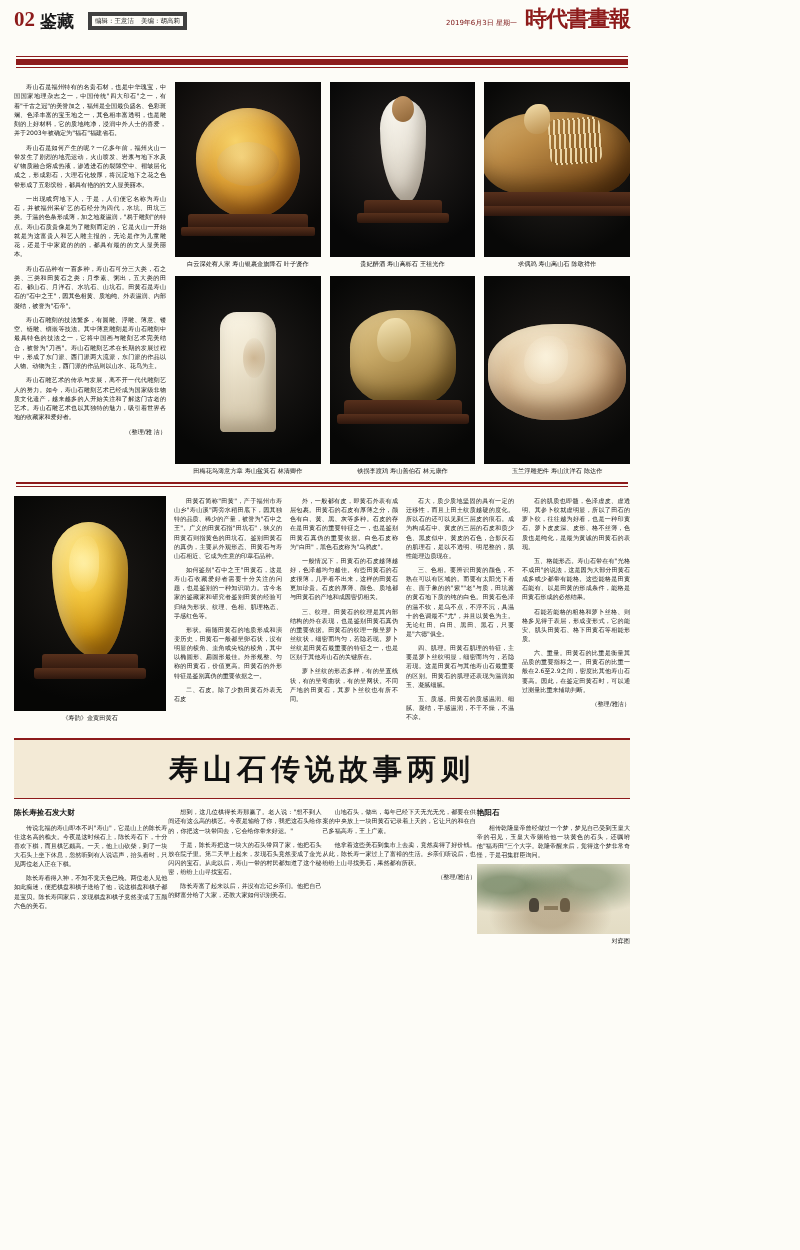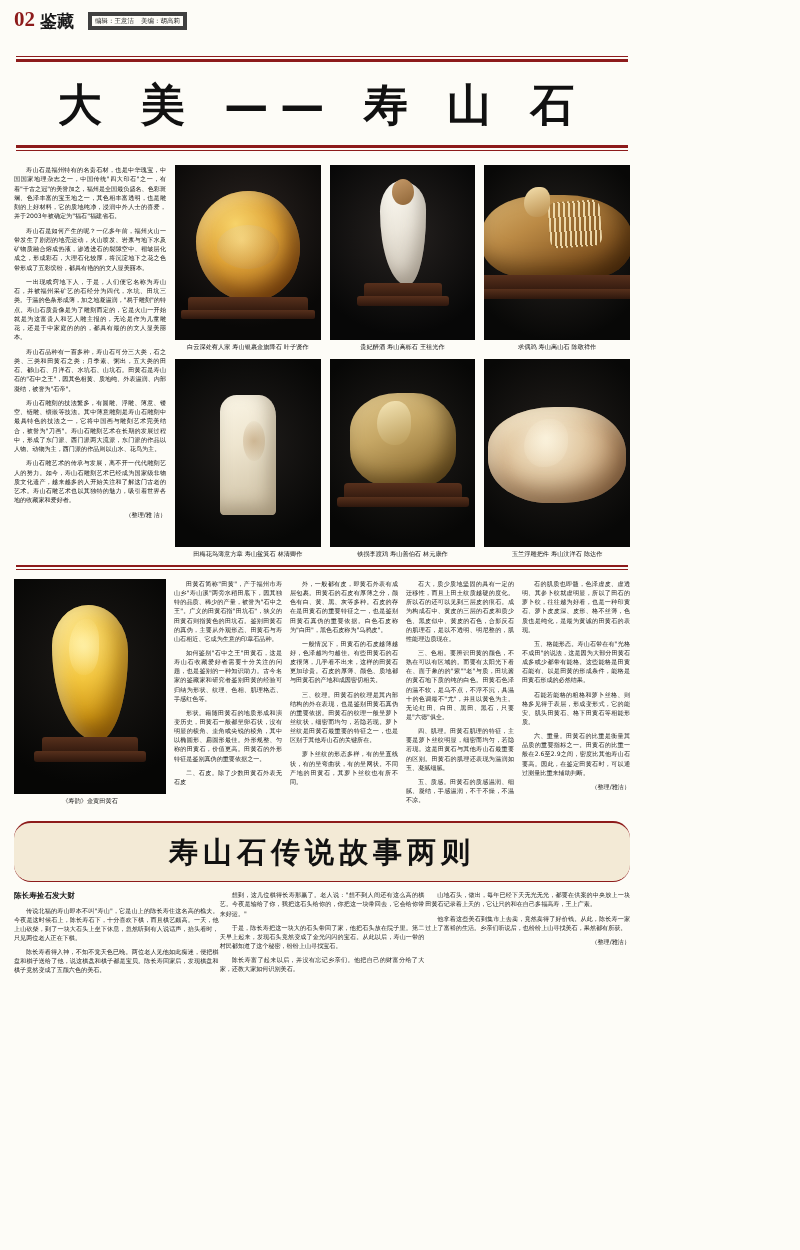--- a/index.html
+++ b/index.html
@@ -96,21 +96,20 @@
   .cols4 { flex:1; display:flex; gap:8px; }
   .cols4 .c { flex:1; font-size:6.1px; line-height:1.5; text-align:justify; }
   .cols4 .c p { margin:0 0 5px 0; text-indent:12px; }
   .cols4 .c .sig { text-align:right; text-indent:0; }
 
   
   .sec3 { margin-top:12px; position:relative; }
   .sec3band {
     background:#f3ead6; border-top:2px solid #8d1b1b; border-bottom:1px solid #8d1b1b;
     padding:10px 0 8px 0;
-    border-radius:17px;
   }
   .sec3title {
     text-align:center; font-size:29px; font-weight:bold; letter-spacing:5px;
     color:#111;
   }
   .region3 { display:flex; gap:1px; margin-top:8px; }
   .region3 .c { flex:1; font-size:6.1px; line-height:1.5; text-align:justify; }
   .region3 .c p { margin:0 0 5px 0; text-indent:12px; }
   .region3 .c h4 { font-size:7.6px; margin:0 0 4px 0; font-weight:bold; text-indent:0;}
   .region3 .c .sig { text-align:right; text-indent:0; }
@@ -122,27 +121,30 @@
 
 <div class="page">
 
   <div class="masthead">
     <span class="page-no">02</span>
     <span class="section-name">鉴藏</span>
     <span class="editor-box">
       <span>编辑：王意洁</span>
       <span>美编：胡高莉</span>
     </span>
+    <span class="masthead-right">
+      <span class="issue-date">2019年6月3日 星期一</span>
+      <span class="logo-cn">時代書畫報</span>
+    </span>
   </div>
 
 
   <div class="titlewrap">
     <div class="rule-top"></div>
     <div class="rule-top2"></div>
-    <div class="maintitle">大 美 —— 寿 山 石</div>
     <div class="rule-bot"></div>
     <div class="rule-bot2"></div>
   </div>
 
   <div class="region1">
     <div class="col-text">
       <p>寿山石是福州特有的名贵石材，也是中华瑰宝，中国国家地理杂志之一，中国传统"四大印石"之一，有着"千古之冠"的美誉加之，福州是全国最负盛名、色彩斑斓、色泽丰富的宝玉地之一，其色相丰富透明，也是雕刻的上好材料，它的质地纯净，浸润中外人士的喜爱，并于2003年被确定为"福石"福建省石。</p>
       <p>寿山石是如何产生的呢？一亿多年前，福州火山一带发生了剧烈的地壳运动，火山喷发、岩浆与地下水及矿物质融合熔成热液，渗透进石的裂隙空中、褶皱层化成之，形成彩石，大理石化较厚，将沉淀地下之花之色带形成了五彩缤纷，都具有艳的的文人显美丽本。</p>
       <p>一出现或窍地下人，于是，人们便它名称为寿山石，并被福州采矿艺的石经分为四代，水坑、田坑三类。于温的色条形成薄，加之地凝温润，"易于雕刻"的特点。寿山石质贵像是为了雕刻而定的，它是火山一开始就是为这富贵人和艺人雕主报的，无论是作为儿童雕花，还是于中家庭的的的，都具有最的的文人显美丽本。</p>
       <p>寿山石品种有一百多种，寿山石可分三大类，石之类、三类和田黄石之类；月季素、粥出，五大类的田石、都山石、月洋石、水坑石、山坑石。田黄石是寿山石的"石中之王"，因其色相黄、质地纯、外表温润、内部凝结，被誉为"石帝"。</p>
@@ -270,16 +272,32 @@
       <div class="c">
         <p>想到，这几位棋得长寿那赢了。老人说："想不到人间还有这么高的棋艺。今夜是输给了你，我把这石头给你的，你把这一块带回去，它会给你带来好运。"</p>
         <p>于是，陈长寿把这一块大的石头带回了家，他把石头放在院子里。第二天早上起来，发现石头竟然变成了金光闪闪的宝石。从此以后，寿山一带的村民都知道了这个秘密，纷纷上山寻找宝石。</p>
         <p>陈长寿富了起来以后，并没有忘记乡亲们。他把自己的财富分给了大家，还教大家如何识别美石。</p>
       </div>
       <div class="c">
         <p>山地石头，做出，每年已经下天无光无光，都要在供案的中央放上一块田黄石记录着上天的，它让只的和在自己多福高寿，王上广素。</p>
         <p>他拿着这些美石到集市上去卖，竟然卖得了好价钱。从此，陈长寿一家过上了富裕的生活。乡亲们听说后，也纷纷上山寻找美石，果然都有所获。</p>
         <p class="sig">（整理/雅洁）</p>
       </div>
+      <div class="c">
+        <h4>艳阳石</h4>
+        <p>相传乾隆皇帝曾经做过一个梦，梦见自己受到玉皇大帝的召见，玉皇大帝赐给他一块黄色的石头，还嘱咐他"福寿田"三个大字。乾隆帝醒来后，觉得这个梦非常奇怪，于是召集群臣询问。</p>
+        <div class="inkwrap">
+          <div class="ph" style="height:70px;background:linear-gradient(#efe9d6,#e3dcc4);">
+            <div style="position:absolute;inset:0;background:
+                radial-gradient(ellipse at 18% 30%, rgba(60,90,50,.55) 0 12%, rgba(60,90,50,0) 40%),
+                radial-gradient(ellipse at 72% 22%, rgba(70,95,55,.45) 0 14%, rgba(70,95,55,0) 45%),
+                radial-gradient(ellipse at 48% 72%, rgba(120,90,50,.35) 0 18%, rgba(120,90,50,0) 55%);"></div>
+            <div style="position:absolute;left:34%;top:48%;width:10px;height:14px;background:#4b4438;border-radius:40% 40% 30% 30%;"></div>
+            <div style="position:absolute;left:54%;top:48%;width:10px;height:14px;background:#6b5d45;border-radius:40% 40% 30% 30%;"></div>
+            <div style="position:absolute;left:44%;top:60%;width:14px;height:4px;background:#8a7a5c;"></div>
+          </div>
+          <div class="inkcap">对弈图</div>
+        </div>
+      </div>
     </div>
   </div>
 
 </div>
 
 </body></html>

